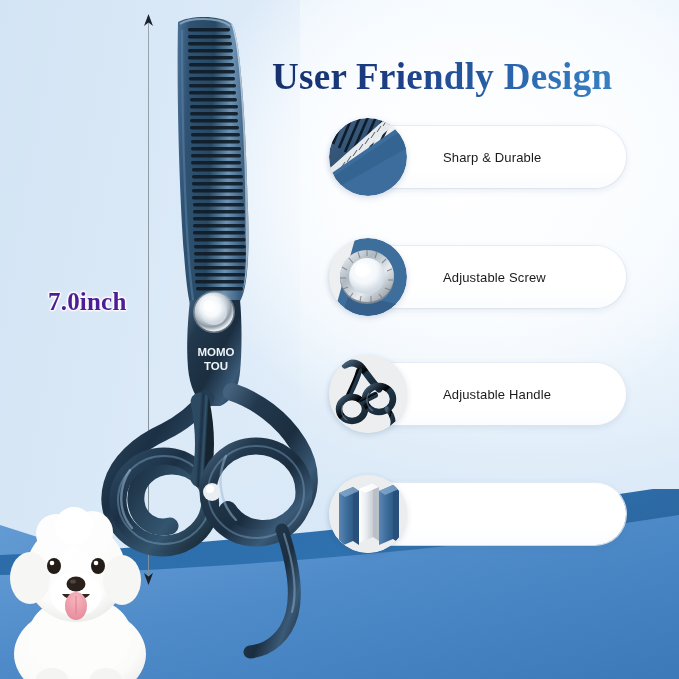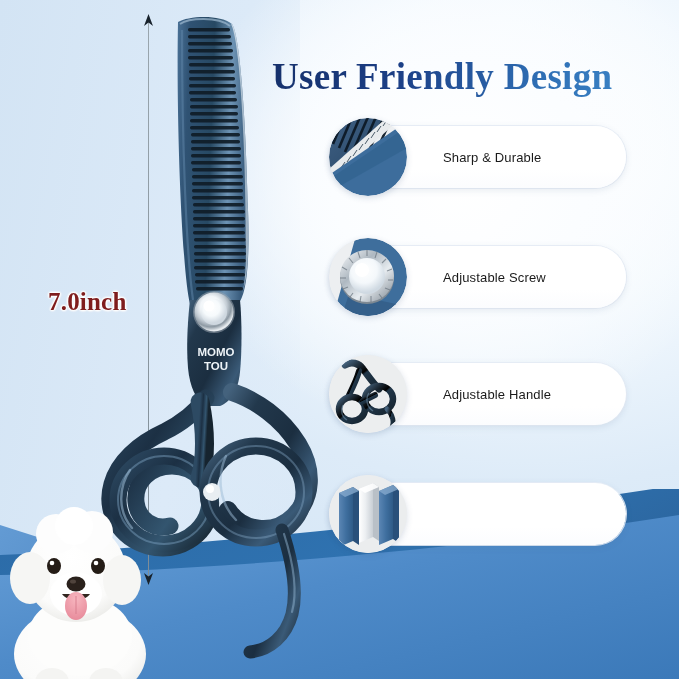--- a/index.html
+++ b/index.html
@@ -36,21 +36,21 @@
   .meas-line{
     position:absolute;left:148px;top:22px;width:1px;height:562px;
     background:linear-gradient(180deg,#9aa6ae,#8e9aa3 40%,#7e8c96);
   }
   .arrow-head{position:absolute;width:13px;height:13px;left:142px;}
   .arrow-head.up{top:14px;}
   .arrow-head.down{top:572px;}
   .meas-label{
     position:absolute;left:48px;top:288px;
     font-family:"Liberation Serif",serif;
-    font-size:25px;font-weight:700;color:#7f1d1d;
+    font-size:25px;font-weight:700;color:#4c1d95;
     letter-spacing:.2px;
     text-shadow:
       0 0 3px #fff,0 0 3px #fff,1px 0 2px #fff,-1px 0 2px #fff,
       0 1px 2px #fff,0 -1px 2px #fff;
     white-space:nowrap;
   }
 
   
   .scissors{position:absolute;left:60px;top:0px;width:300px;height:679px;}
 

